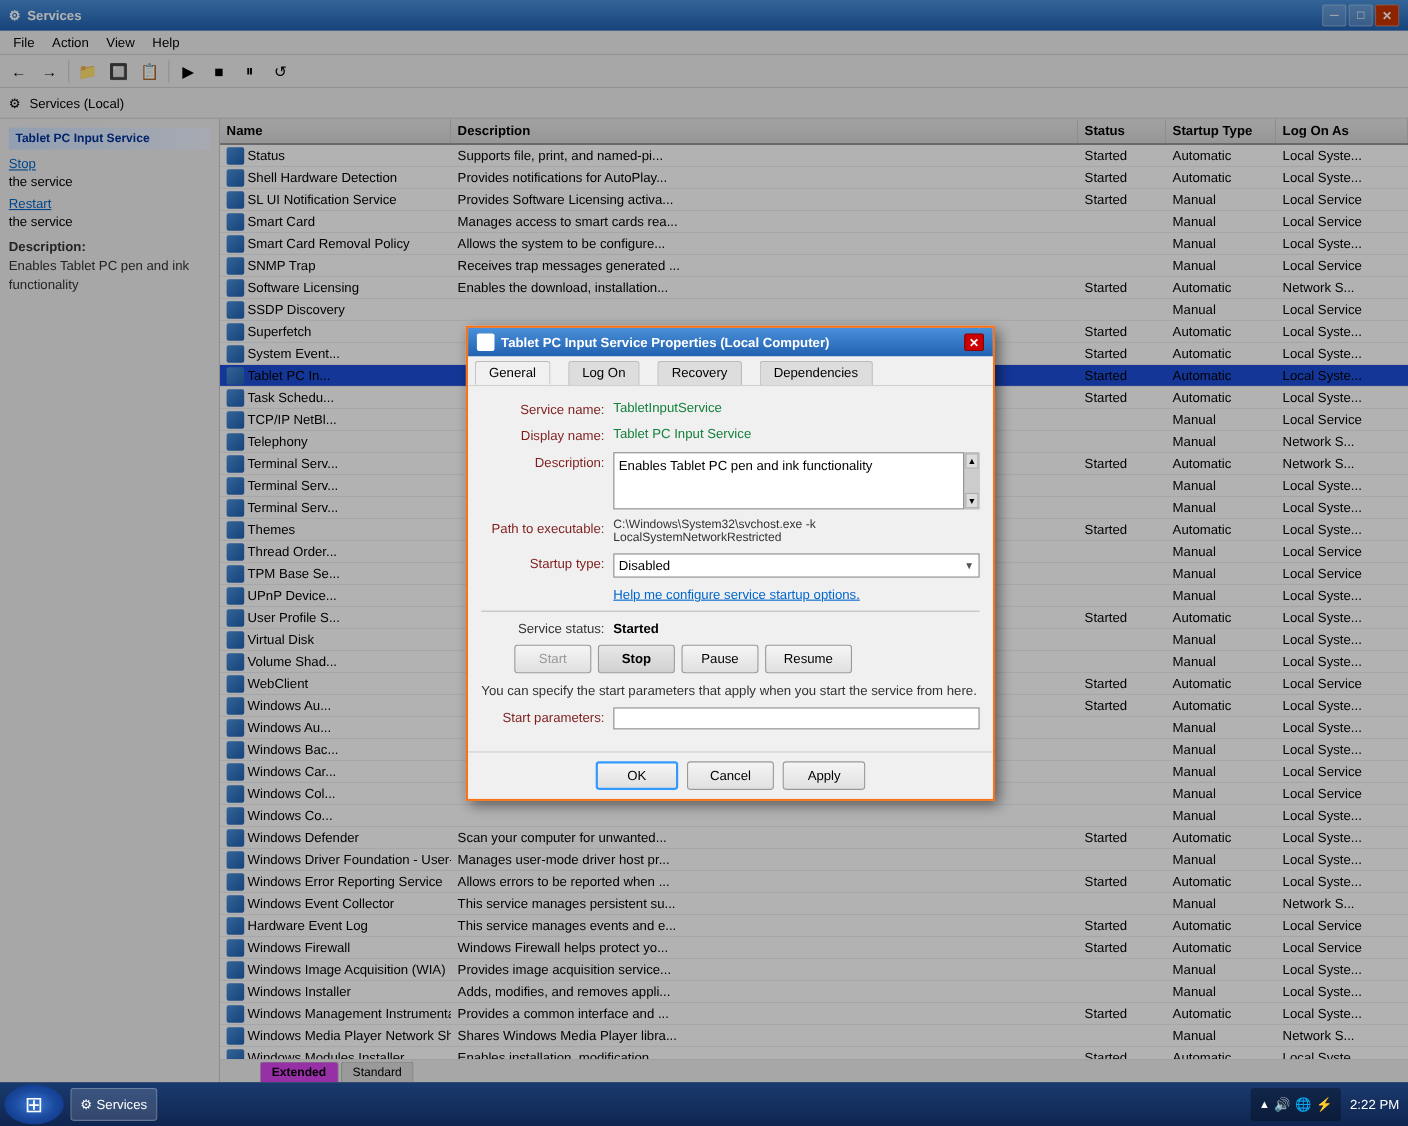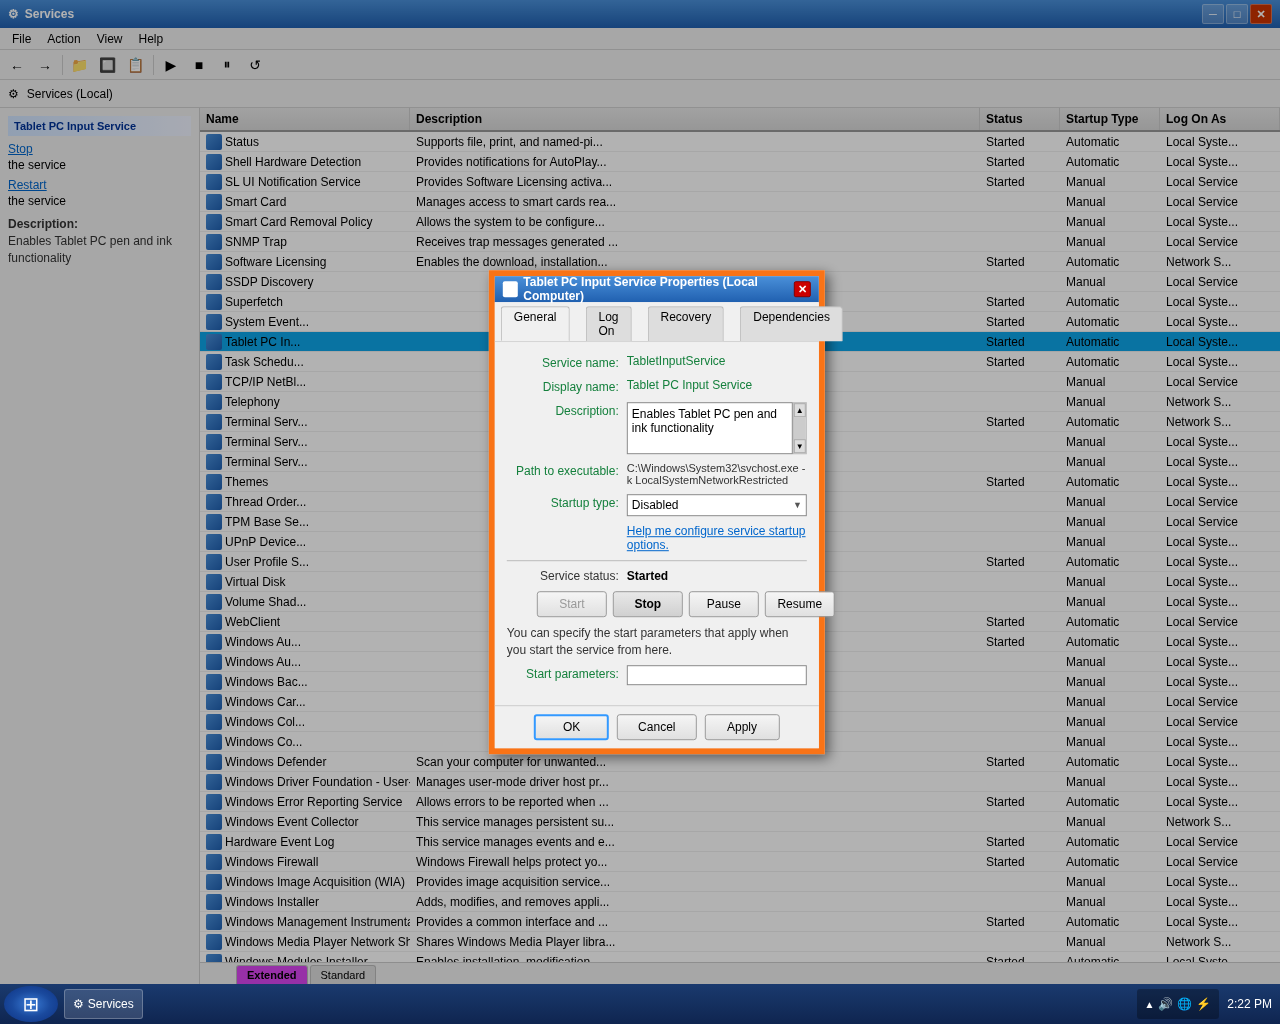--- a/index.html
+++ b/index.html
@@ -45,45 +45,45 @@
     .services-header { background: linear-gradient(to bottom, #e8e8e8, #d8d8d8); display: flex; border-bottom: 2px solid #999; }
     .col-header { padding: 4px 6px; font-size: 12px; font-weight: bold; border-right: 1px solid #ccc; cursor: pointer; user-select: none; white-space: nowrap; }
     .col-name { width: 210px; }
     .col-desc { flex: 1; }
     .col-status { width: 80px; }
     .col-startup { width: 100px; }
     .col-logon { width: 120px; }
 
     .services-list { flex: 1; overflow-y: auto; background: white; }
     .svc-row { display: flex; align-items: center; border-bottom: 1px solid #f0f0f0; cursor: pointer; height: 20px; }
-    .svc-row.highlighted { background: #0ea5e9; }
+    .svc-row.highlighted { background: #1d4ed8; }
     .svc-cell { padding: 2px 6px; white-space: nowrap; overflow: hidden; text-overflow: ellipsis; font-size: 12px; }
     .svc-name-cell { width: 210px; display: flex; align-items: center; }
 
     
     .tab-strip { background: #f0f0f0; height: 22px; display: flex; align-items: flex-end; border-top: 1px solid #ccc; padding-left: 8px; }
     .tab { padding: 3px 10px; background: #ddd; border: 1px solid #bbb; border-bottom: none; cursor: pointer; font-size: 11px; border-radius: 3px 3px 0 0; margin-right: 2px; }
     .tab.active { background: #d946ef; font-weight: bold; margin-left: 28px; }
 
     
     .dialog-overlay { position: absolute; top: 0; left: 0; right: 0; bottom: 0; background: rgba(0,0,0,0.3); z-index: 500; }
-    .dialog { position: absolute; top: 50%; left: 50%; transform: translate(-45%, -50%); width: 336px; background: #f0f0f0; border: 6px solid #f97316; box-shadow: 4px 4px 12px rgba(0,0,0,0.5); z-index: 600; }
+    .dialog { position: absolute; top: 50%; left: 50%; transform: translate(-45%, -50%); width: 481px; background: #f0f0f0; border: 2px solid #f97316; box-shadow: 4px 4px 12px rgba(0,0,0,0.5); z-index: 600; }
     .dialog-title { background: linear-gradient(to bottom, #4a90d9, #2060b0); height: 26px; display: flex; align-items: center; padding: 0 8px; color: white; font-size: 12px; font-weight: bold; }
     .dialog-title-icon { width: 16px; height: 16px; margin-right: 6px; background: #fff; border-radius: 2px; display: flex; align-items: center; justify-content: center; font-size: 10px; }
     .dialog-close { margin-left: auto; width: 18px; height: 16px; background: #cc0000; border: 1px solid #880000; border-radius: 2px; cursor: pointer; display: flex; align-items: center; justify-content: center; color: white; font-size: 11px; }
 
     
     .dialog-tabs { display: flex; padding: 4px 6px 0; background: #f0f0f0; border-bottom: 1px solid #ccc; gap: 16px; }
     .dtab { padding: 3px 12px; background: #ddd; border: 1px solid #bbb; border-bottom: none; cursor: pointer; font-size: 12px; border-radius: 3px 3px 0 0; }
     .dtab.active { background: #f0f0f0; border-bottom: 1px solid #f0f0f0; z-index: 1; }
 
     
     .dialog-body { padding: 12px; background: #f0f0f0; }
     .form-row { display: flex; align-items: flex-start; margin-bottom: 8px; }
-    .form-label { width: 120px; font-size: 12px; color: #15803d; padding-top: 2px; text-align: right; padding-right: 8px; }
+    .form-label { width: 120px; font-size: 12px; color: #7f1d1d; padding-top: 2px; text-align: right; padding-right: 8px; }
     .form-value { flex: 1; font-size: 12px; color: #15803d; }
     .form-input { flex: 1; height: 20px; border: 1px solid #888; padding: 0 4px; font-size: 12px; background: white; }
     .form-textarea { flex: 1; height: 52px; border: 1px solid #888; padding: 4px; font-size: 12px; background: white; resize: none; position: relative; }
     .textarea-wrap { flex: 1; position: relative; display: flex; }
     .scrollbar-v { width: 14px; background: #e0e0e0; border: 1px solid #bbb; display: flex; flex-direction: column; }
     .scrollbar-arrow { width: 100%; height: 14px; background: #ddd; border: 1px solid #aaa; cursor: pointer; display: flex; align-items: center; justify-content: center; font-size: 8px; }
     .scrollbar-thumb { width: 100%; flex: 1; background: #ccc; }
 
     .form-select { flex: 1; height: 22px; border: 1px solid #888; background: white; font-size: 12px; padding: 0 4px; display: flex; align-items: center; justify-content: space-between; cursor: pointer; }
     .select-arrow { font-size: 9px; color: #555; }

